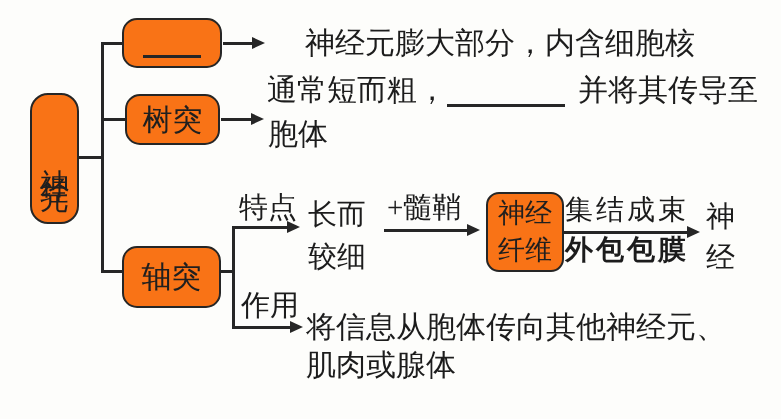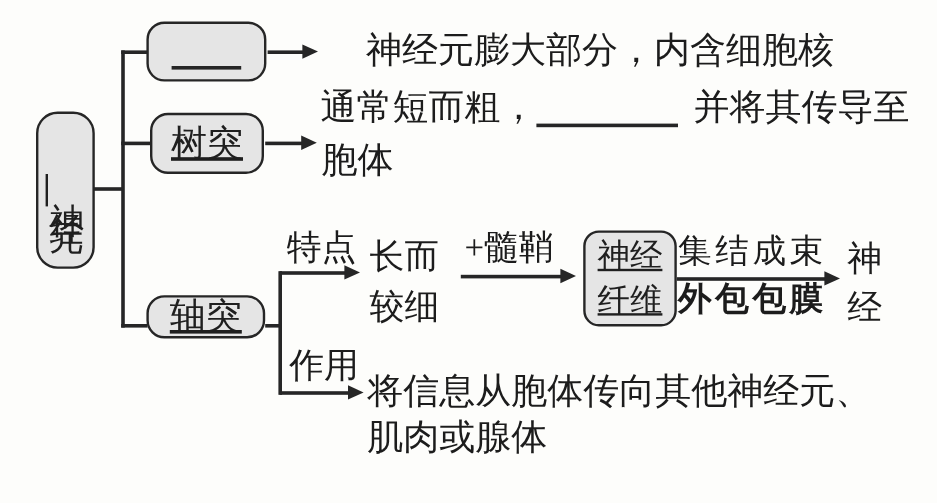--- a/index.html
+++ b/index.html
@@ -13,24 +13,23 @@
     background:#fdfdfb;
     color:#1f1f1f;
     overflow:hidden;
   }
   .abs{position:absolute;}
   
   .cbox{
     position:absolute;
     border:2.5px solid #262626;
     border-radius:15px;
-    background:#e5e5e5;
+    background:#f97316;
     display:flex;align-items:center;justify-content:center;
     box-sizing:border-box;
-    text-decoration:underline;
   }
   .cbox .lbl{font-size:30px;line-height:1;white-space:nowrap;}
   .vert{
     writing-mode:vertical-rl;
     text-orientation:upright;
     font-size:29px;
     letter-spacing:9px;
     line-height:1;
   }
   
@@ -86,21 +85,21 @@
 
   <div class="cbox" style="left:125px;top:94px;width:95px;height:51px;">
     <span class="lbl">树突</span>
   </div>
   <div class="arrow" style="left:221px;top:118px;width:31px;"></div>
   <div class="txt" style="left:267px;top:73px;font-size:30px;text-align:center;">
     <span>通常短而粗，</span><span class="blank" style="width:118px;"></span><span style="margin-left:13px;">并将其传导至</span>
   </div>
   <div class="txt" style="left:268px;top:117px;font-size:30px;">胞体</div>
 
-  <div class="cbox" style="left:122px;top:246px;width:99px;height:36px;">
+  <div class="cbox" style="left:122px;top:246px;width:99px;height:62px;">
     <span class="lbl">轴突</span>
   </div>
   <div class="hline" style="left:221px;top:270px;width:13px;"></div>
   <div class="vline" style="left:232px;top:226px;height:103px;"></div>
 
   <div class="txt" style="left:239px;top:192px;">特点</div>
   <div class="arrow" style="left:233px;top:226px;width:55px;"></div>
   <div class="txt" style="left:387px;top:192px;">+髓鞘</div>
 
   <div class="txt twoline" style="left:308px;top:193px;">

